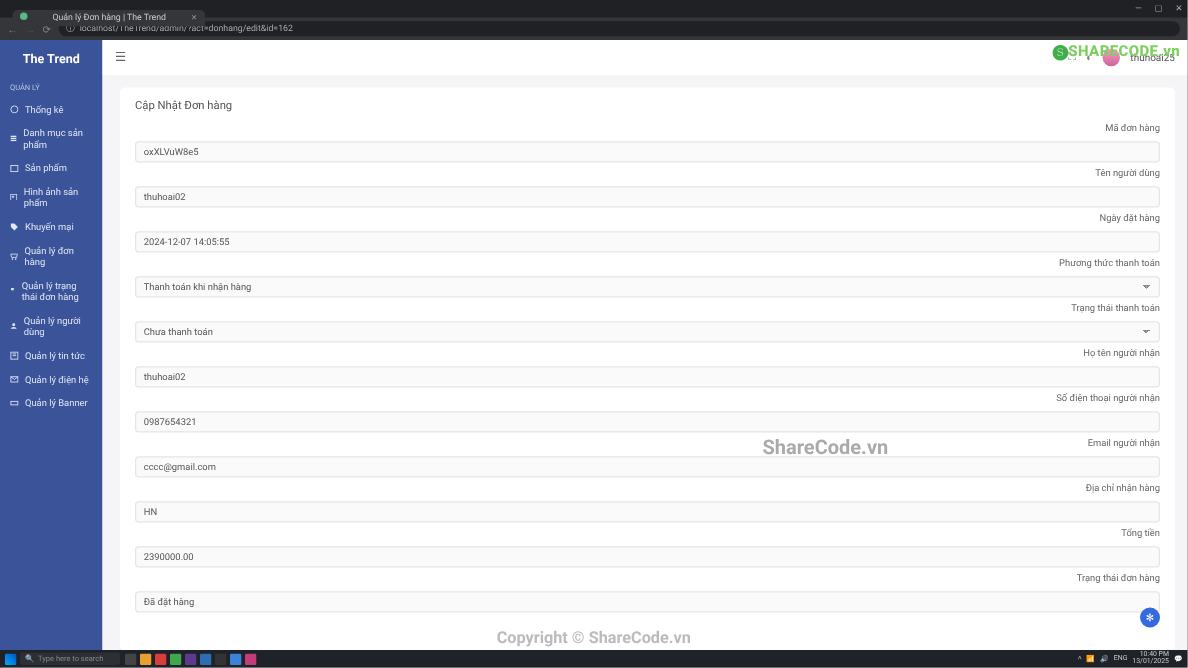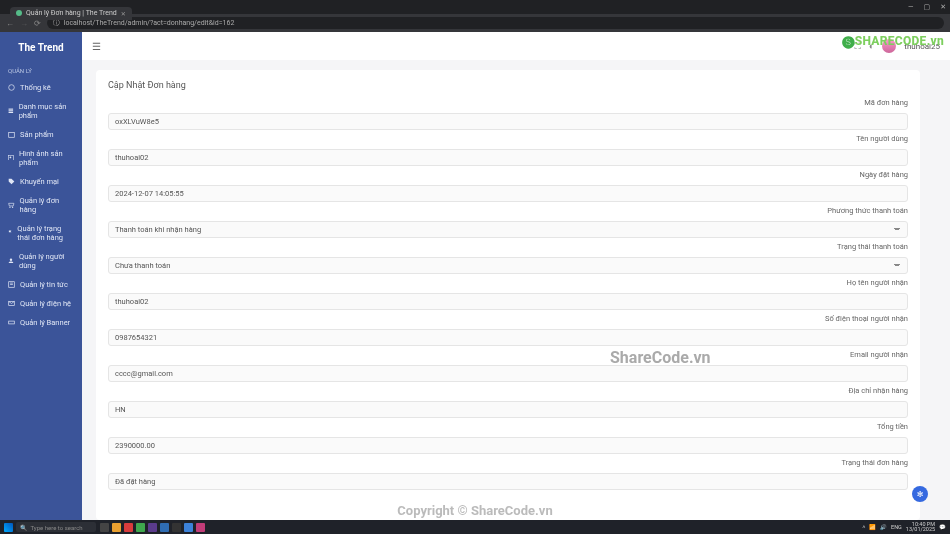--- a/index.html
+++ b/index.html
@@ -2,21 +2,21 @@
 <html><head>
 <meta charset="utf-8">
 <style>
 * { margin: 0; padding: 0; box-sizing: border-box; }
 body { font-family: -apple-system, BlinkMacSystemFont, "Segoe UI", Roboto, sans-serif; background: #1a1a1a; width: 950px; height: 534px; overflow: hidden; position: relative; }
 
 
 .browser-top { background: #202124; height: 14px; display: flex; align-items: center; padding: 0 4px; }
 .win-btns { margin-left: auto; display: flex; gap: 10px; color: #aaa; font-size: 7px; }
 .tab-bar { background: #202124; height: 0; }
-.tab { background: #35363a; border-radius: 4px 4px 0 0; display: inline-flex; align-items: center; padding: 2px 6px; font-size: 7px; color: #ccc; gap: 4px; height: 13px; position: relative; top: -13px; left: 10px; }
+.tab { background: #35363a; border-radius: 4px 4px 0 0; display: inline-flex; align-items: flex-start; padding: 2px 6px; font-size: 7px; color: #ccc; gap: 20px; height: 13px; position: relative; top: -13px; left: 10px; }
 .tab-ico { width: 6px; height: 6px; background: #5b8; border-radius: 50%; }
 .url-bar { background: #35363a; height: 18px; display: flex; align-items: center; padding: 0 6px; gap: 6px; }
 .nav-btns { display: flex; gap: 6px; color: #888; font-size: 8px; }
 .url-input { flex: 1; background: #202124; border-radius: 8px; height: 12px; display: flex; align-items: center; padding: 0 6px; font-size: 7px; color: #aaa; }
 
 
 .app { display: flex; height: 488px; background: #f5f5f7; }
 .sidebar { width: 82px; background: #3b5499; color: #fff; display: flex; flex-direction: column; }
 .brand { text-align: center; font-weight: 700; font-size: 10px; padding: 10px 0; }
 .side-section { font-size: 6px; color: #b8c5e3; padding: 4px 8px; }
@@ -24,21 +24,21 @@
 .side-item .ico { width: 7px; height: 7px; display: inline-block; }
 
 .main { flex: 1; display: flex; flex-direction: column; background: #f5f5f7; overflow: hidden; }
 .topbar { background: #fff; height: 28px; display: flex; align-items: center; padding: 0 10px; }
 .menu-toggle { font-size: 10px; color: #666; cursor: pointer; }
 .top-right { margin-left: auto; display: flex; align-items: center; gap: 8px; }
 .top-right .ic { font-size: 9px; color: #888; cursor: pointer; }
 .avatar { width: 14px; height: 14px; border-radius: 50%; background: linear-gradient(#f9c,#c69); }
 .uname { font-size: 8px; color: #555; text-align: right; }
 
-.content { flex: 1; padding: 10px 30px 0 14px; overflow-y: hidden; }
+.content { flex: 1; padding: 10px 10px 0 14px; overflow-y: hidden; }
 .card { background: #fff; border-radius: 4px; padding: 10px 12px 14px 12px; height: 100%; overflow: hidden; }
 .card-title { font-size: 9px; color: #555; margin-bottom: 8px; }
 
 .fgroup { margin-bottom: 4px; }
 .flabel { font-size: 7.5px; color: #666; display: block; margin-bottom: 2px; text-align: right; }
 .finput, .fselect, .ftarea { width: 100%; border: 1px solid #e5e5e5; background: #fafafa; border-radius: 3px; padding: 3px 6px; font-size: 7.5px; color: #555; font-family: inherit; }
 .fselect { appearance: none; background-image: linear-gradient(45deg, transparent 50%, #888 50%), linear-gradient(135deg, #888 50%, transparent 50%); background-position: calc(100% - 10px) center, calc(100% - 7px) center; background-size: 3px 3px, 3px 3px; background-repeat: no-repeat; }
 .ftarea { height: 22px; resize: none; }
 
 

